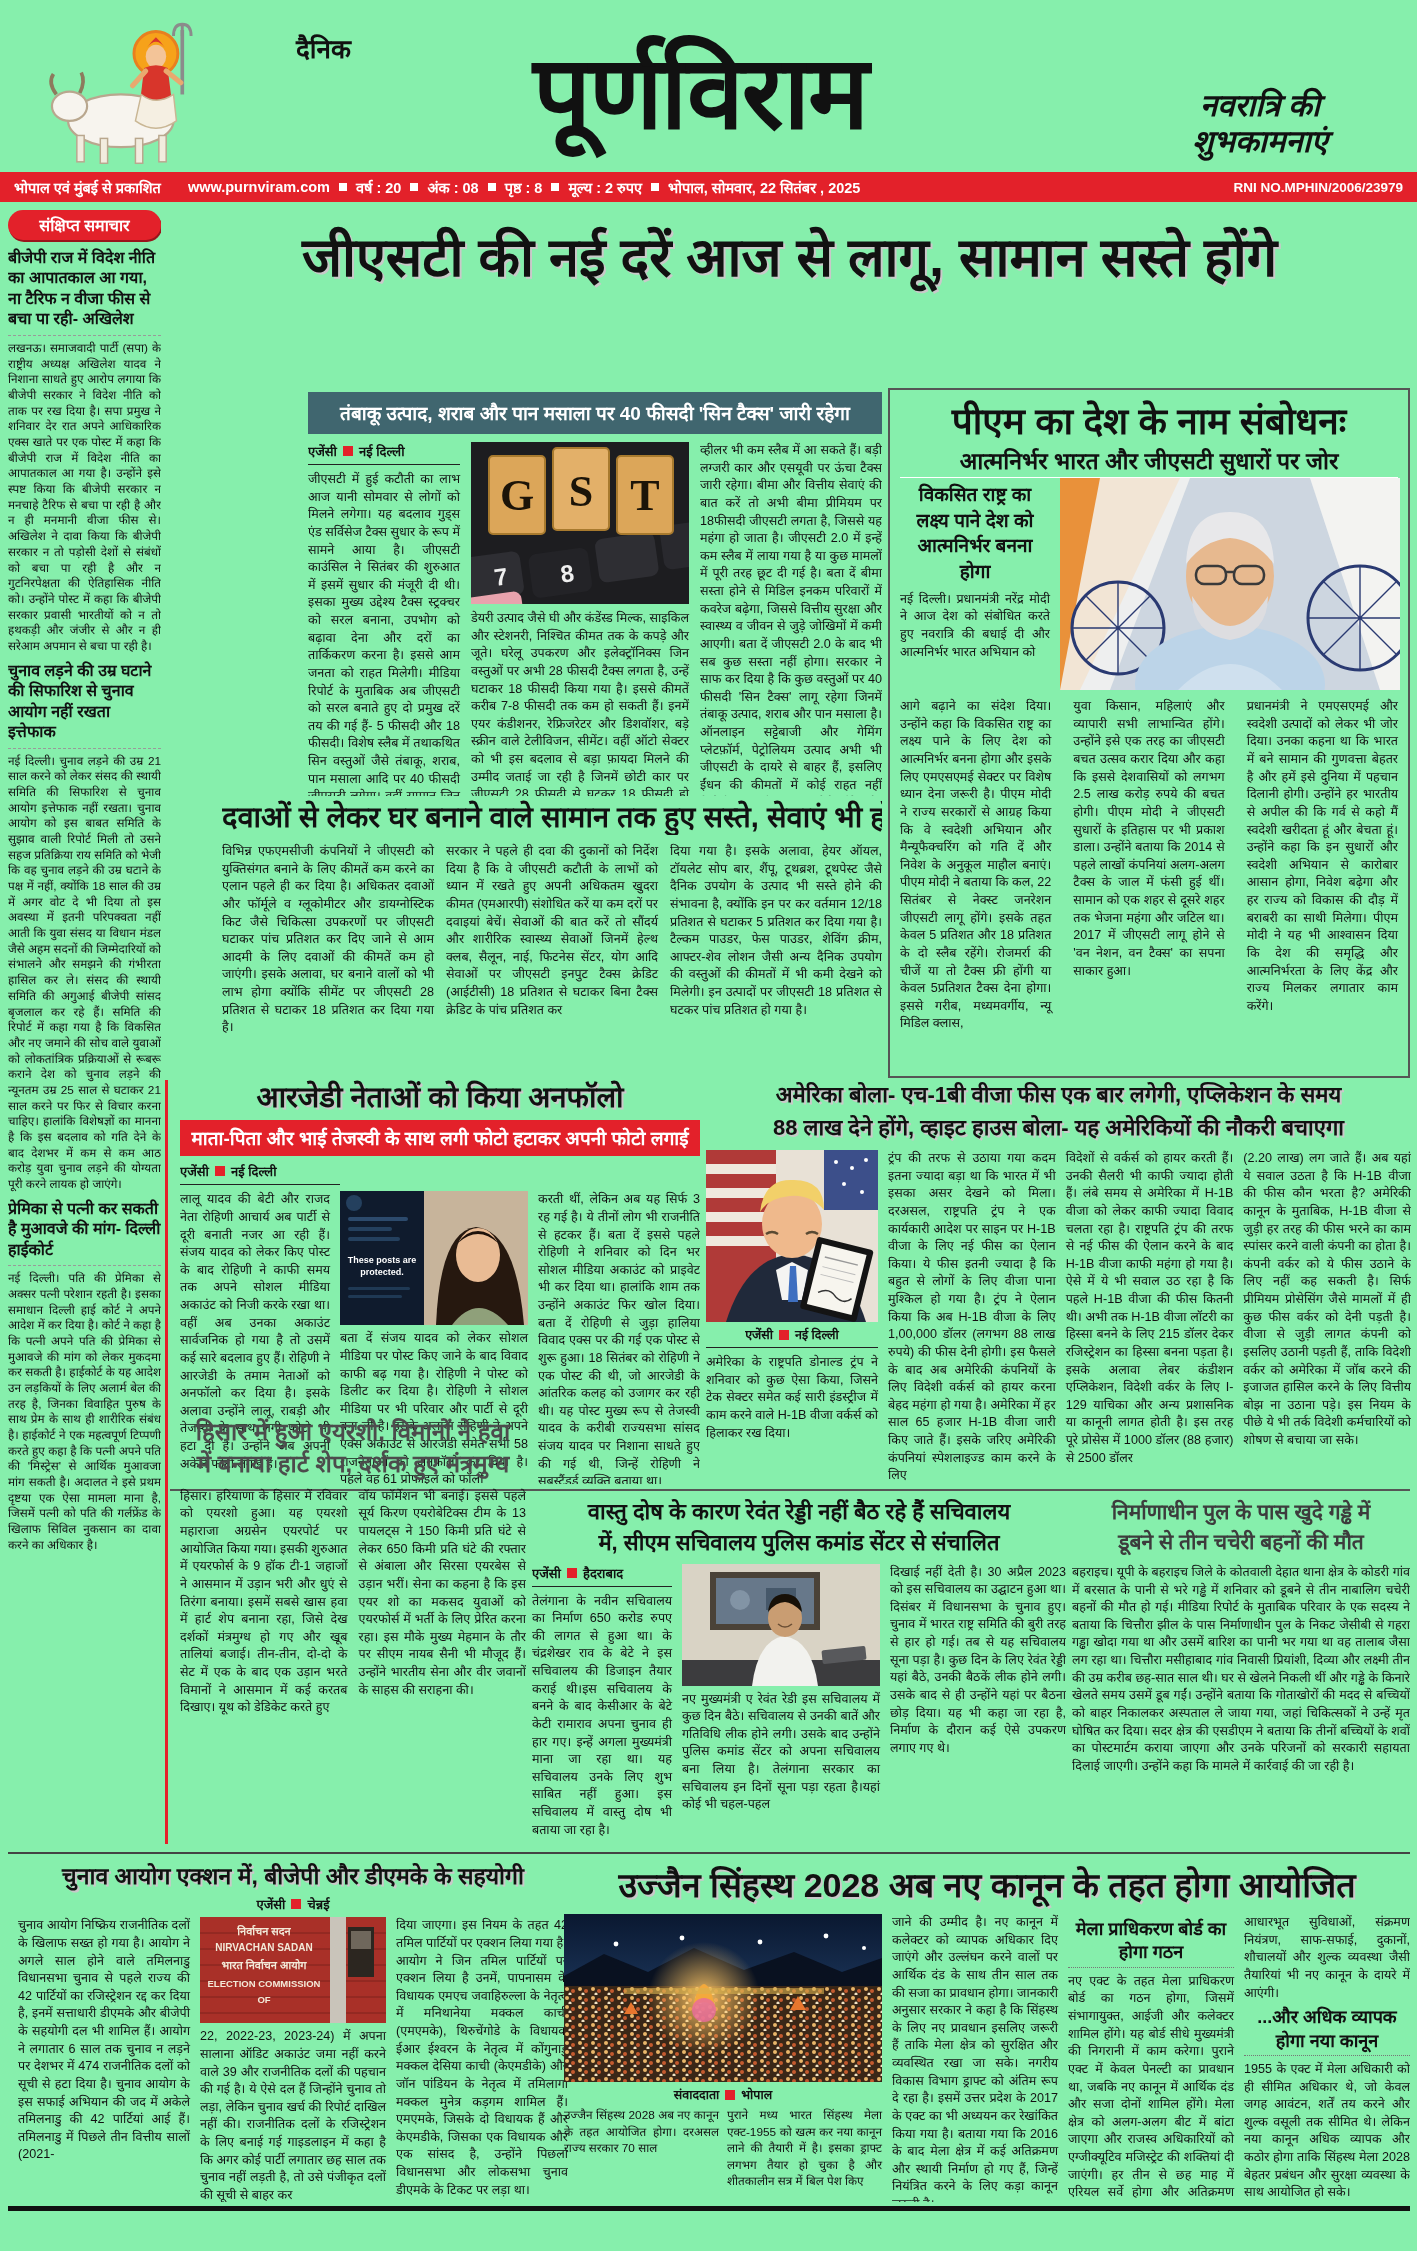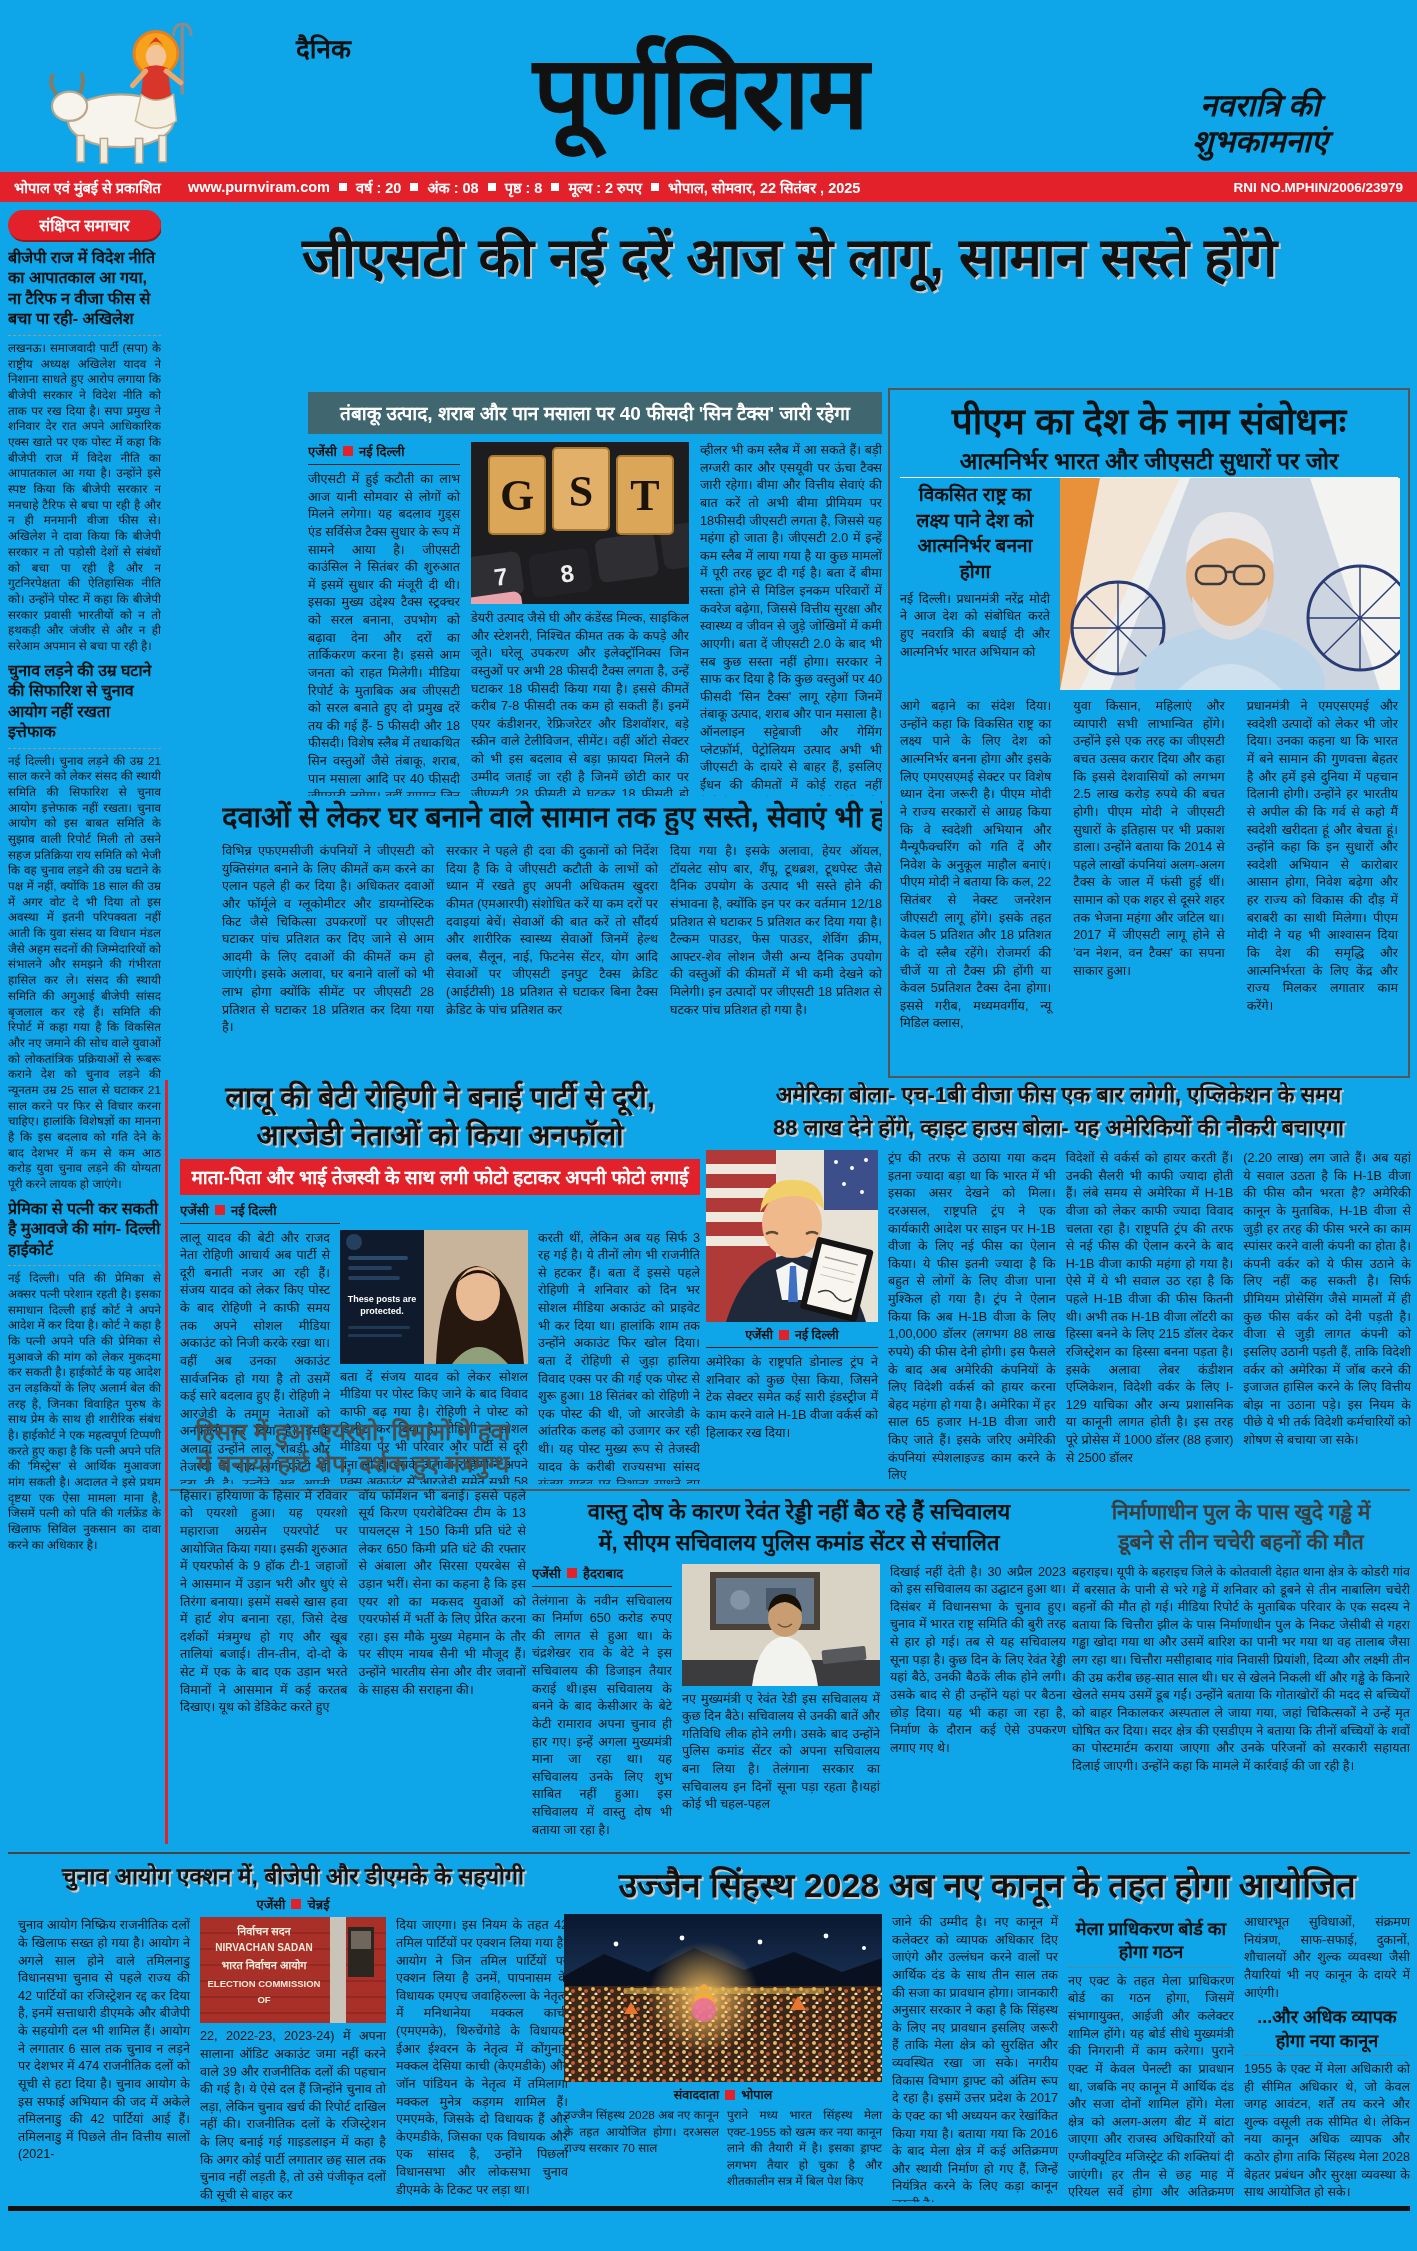--- a/index.html
+++ b/index.html
@@ -3,21 +3,21 @@
 <meta charset="utf-8">
 <style>
   :root{
     --red:#e3212a;
     --teal:#40666f;
     --ink:#111;
     --gray-head:#4c4c4c;
   }
   html,body{margin:0;padding:0;background:#e9e9e9;}
   .page{
-    position:relative;width:1417px;height:2251px;background:#0ea5e9;
+    position:relative;width:1417px;height:2251px;background:#86efac;
     font-family:"Liberation Sans","DejaVu Sans",sans-serif;color:var(--ink);
     overflow:hidden;margin:0 auto;
   }
   
   .masthead{position:absolute;left:0;top:0;width:1417px;height:172px;}
   .deity{position:absolute;left:30px;top:18px;width:205px;height:150px;}
   .edition{position:absolute;left:296px;top:30px;font-size:26px;font-weight:900;}
   .title{position:absolute;left:285px;top:30px;width:830px;text-align:center;
     font-size:102px;font-weight:900;letter-spacing:-2px;line-height:1.25;white-space:nowrap;}
   .greeting{position:absolute;left:1110px;top:88px;width:300px;text-align:center;
@@ -252,21 +252,20 @@
       <div class="body-text" style="flex:1;">विभिन्न एफएमसीजी कंपनियों ने जीएसटी को युक्तिसंगत बनाने के लिए कीमतें कम करने का एलान पहले ही कर दिया है। अधिकतर दवाओं और फॉर्मूले व ग्लूकोमीटर और डायग्नोस्टिक किट जैसे चिकित्सा उपकरणों पर जीएसटी घटाकर पांच प्रतिशत कर दिए जाने से आम आदमी के लिए दवाओं की कीमतें कम हो जाएंगी। इसके अलावा, घर बनाने वालों को भी लाभ होगा क्योंकि सीमेंट पर जीएसटी 28 प्रतिशत से घटाकर 18 प्रतिशत कर दिया गया है।</div>
       <div class="body-text" style="flex:1;">सरकार ने पहले ही दवा की दुकानों को निर्देश दिया है कि वे जीएसटी कटौती के लाभों को ध्यान में रखते हुए अपनी अधिकतम खुदरा कीमत (एमआरपी) संशोधित करें या कम दरों पर दवाइयां बेचें। सेवाओं की बात करें तो सौंदर्य और शारीरिक स्वास्थ्य सेवाओं जिनमें हेल्थ क्लब, सैलून, नाई, फिटनेस सेंटर, योग आदि सेवाओं पर जीएसटी इनपुट टैक्स क्रेडिट (आईटीसी) 18 प्रतिशत से घटाकर बिना टैक्स क्रेडिट के पांच प्रतिशत कर</div>
       <div class="body-text" style="flex:1;">दिया गया है। इसके अलावा, हेयर ऑयल, टॉयलेट सोप बार, शैंपू, टूथब्रश, टूथपेस्ट जैसे दैनिक उपयोग के उत्पाद भी सस्ते होने की संभावना है, क्योंकि इन पर कर वर्तमान 12/18 प्रतिशत से घटाकर 5 प्रतिशत कर दिया गया है। टैल्कम पाउडर, फेस पाउडर, शेविंग क्रीम, आफ्टर-शेव लोशन जैसी अन्य दैनिक उपयोग की वस्तुओं की कीमतों में भी कमी देखने को मिलेगी। इन उत्पादों पर जीएसटी 18 प्रतिशत से घटकर पांच प्रतिशत हो गया है।</div>
     </div>
   </section>
 
   <div class="vrule"></div>
   <div class="hsep2"></div>
 
   <section class="rohini">
-    <div class="hl rohini-h shadowed">लालू की बेटी रोहिणी ने बनाई पार्टी से दूरी,</div>
     <div class="hl rohini-h shadowed">आरजेडी नेताओं को किया अनफॉलो</div>
     <div class="strap">माता-पिता और भाई तेजस्वी के साथ लगी फोटो हटाकर अपनी फोटो लगाई</div>
     <div class="byline">
       <span>एजेंसी</span>
       <span class="redsq"></span>
       <span>नई दिल्ली</span>
     </div>
     <div class="byline-rule" style="width:160px;"></div>
     <div class="cols">
       <div class="body-text" style="width:150px;flex:0 0 auto;">लालू यादव की बेटी और राजद नेता रोहिणी आचार्य अब पार्टी से दूरी बनाती नजर आ रही हैं। संजय यादव को लेकर किए पोस्ट के बाद रोहिणी ने काफी समय तक अपने सोशल मीडिया अकाउंट को निजी करके रखा था। वहीं अब उनका अकाउंट सार्वजनिक हो गया है तो उसमें कई सारे बदलाव हुए हैं। रोहिणी ने आरजेडी के तमाम नेताओं को अनफॉलो कर दिया है। इसके अलावा उन्होंने लालू, राबड़ी और तेजस्वी के साथ लगी फोटो भी हटा दी है। उन्होंने अब अपनी अकेले फोटो लगाई है।</div>

